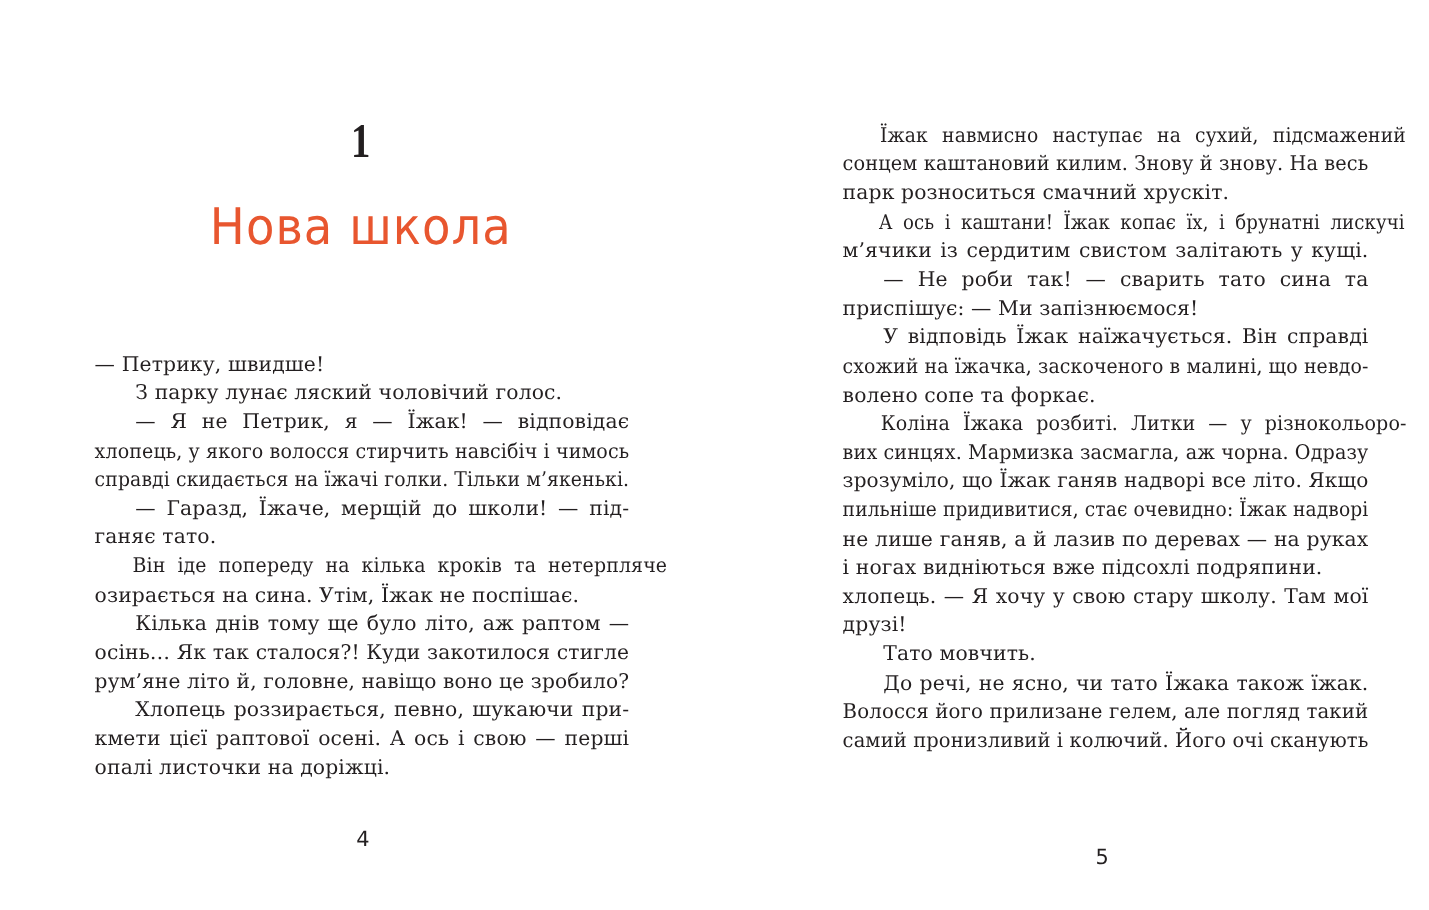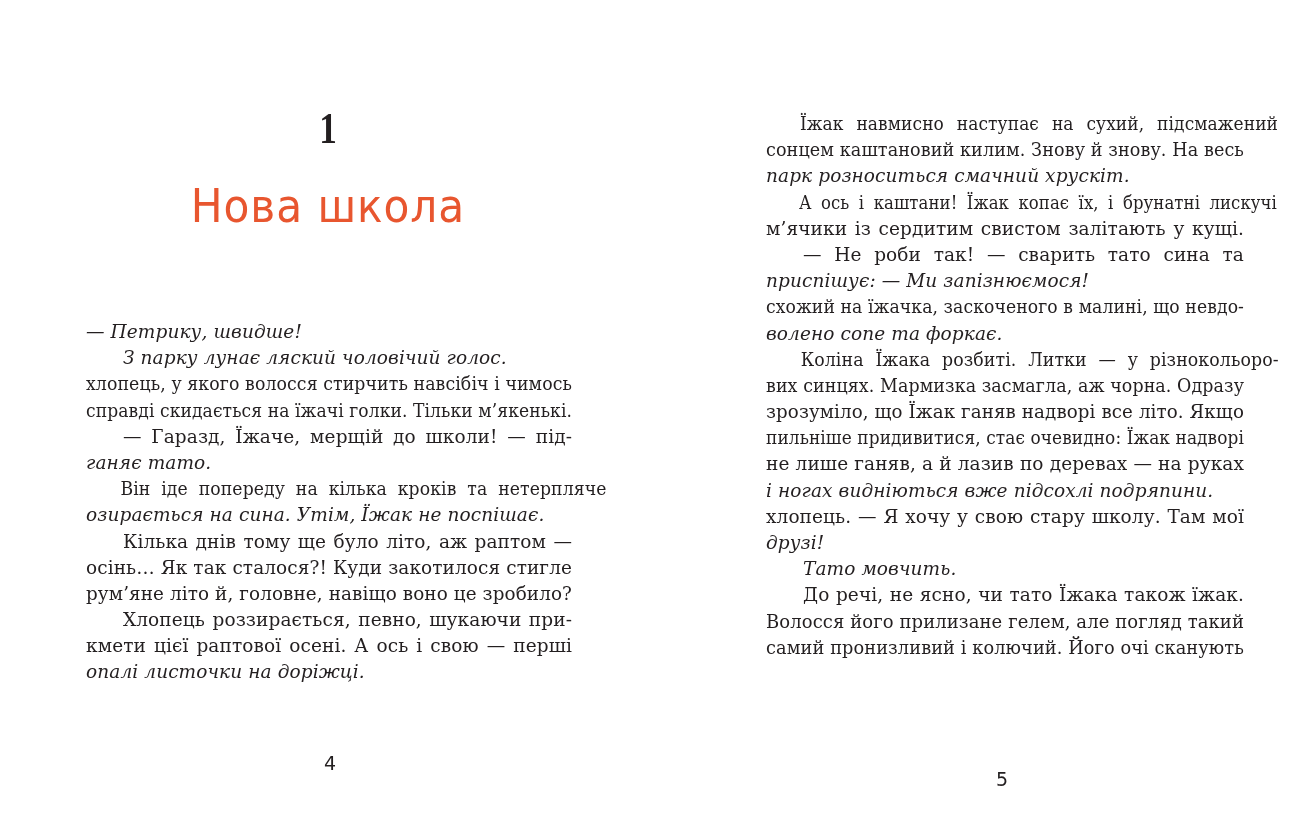--- a/index.html
+++ b/index.html
@@ -25,39 +25,40 @@
 
     .text-block { position: absolute; font-size: 18.5px; }
     .page-left .text-block { left: 86px; width: 486px; top: 319px; }
     .page-right .text-block { left: 84px; width: 478px; top: 95px; }
 
     .line {
       height: 26.2px; line-height: 26.2px; white-space: nowrap;
       text-align: justify; text-align-last: justify;
       letter-spacing: 0.1px;
     }
-    .line.last { text-align-last: left; font-style: italic; }
+    .line.last { text-align-last: left; }
     .line.indent { padding-left: 37px; }
 
     .page-number {
       position: absolute; top: 750px; font-family: "DejaVu Sans", sans-serif;
       font-size: 19px; line-height: 26px; text-align: center; width: 60px;
     }
     .page-left .page-number { left: 300px; }
     .page-right .page-number { left: 290px; }
   </style>
 </head>
 <body>
 
 <div class="page page-left">
   <div class="chapter-number">1</div>
   <div class="chapter-title">Нова школа</div>
   <div class="text-block" id="left-text">
       <div class="line last">— Петрику, швидше!</div>
       <div class="line indent last">З парку лунає ляский чоловічий голос.</div>
+      <div class="line indent">— Я не Петрик, я — Їжак! — відповідає</div>
       <div class="line" style="transform-origin: left center; transform: scaleX(0.936303); width: 519.062px;">хлопець, у якого волосся стирчить навсібіч і чимось</div>
       <div class="line" style="transform-origin: left center; transform: scaleX(0.925411); width: 525.172px;">справді скидається на їжачі голки. Тільки м’якенькі.</div>
       <div class="line indent">— Гаразд, Їжаче, мерщій до школи! — під-</div>
       <div class="line last">ганяє тато.</div>
       <div class="line indent" style="transform-origin: left center; transform: scaleX(0.931565); width: 521.702px;">Він іде попереду на кілька кроків та нетерпляче</div>
       <div class="line last">озирається на сина. Утім, Їжак не поспішає.</div>
       <div class="line indent">Кілька днів тому ще було літо, аж раптом —</div>
       <div class="line" style="transform-origin: left center; transform: scaleX(0.997979); width: 486.984px;">осінь… Як так сталося?! Куди закотилося стигле</div>
       <div class="line" style="transform-origin: left center; transform: scaleX(0.992438); width: 489.703px;">рум’яне літо й, головне, навіщо воно це зробило?</div>
       <div class="line indent">Хлопець роззирається, певно, шукаючи при-</div>
@@ -69,20 +70,21 @@
 
 <div class="page page-right">
   <div class="text-block" id="right-text">
       <div class="line indent" style="transform-origin: left center; transform: scaleX(0.919558); width: 519.815px;">Їжак навмисно наступає на сухий, підсмажений</div>
       <div class="line" style="transform-origin: left center; transform: scaleX(0.950092); width: 503.109px;">сонцем каштановий килим. Знову й знову. На весь</div>
       <div class="line last">парк розноситься смачний хрускіт.</div>
       <div class="line indent" style="transform-origin: left center; transform: scaleX(0.891247); width: 536.327px;">А ось і каштани! Їжак копає їх, і брунатні лискучі</div>
       <div class="line">м’ячики із сердитим свистом залітають у кущі.</div>
       <div class="line indent">— Не роби так! — сварить тато сина та</div>
       <div class="line last">приспішує: — Ми запізнюємося!</div>
+      <div class="line indent">У відповідь Їжак наїжачується. Він справді</div>
       <div class="line" style="transform-origin: left center; transform: scaleX(0.929565); width: 514.219px;">схожий на їжачка, заскоченого в малині, що невдо-</div>
       <div class="line last">волено сопе та форкає.</div>
       <div class="line indent" style="transform-origin: left center; transform: scaleX(0.937737); width: 509.738px;">Коліна Їжака розбиті. Литки — у різнокольоро-</div>
       <div class="line" style="transform-origin: left center; transform: scaleX(0.941959); width: 507.453px;">вих синцях. Мармизка засмагла, аж чорна. Одразу</div>
       <div class="line" style="transform-origin: left center; transform: scaleX(0.985694); width: 484.938px;">зрозуміло, що Їжак ганяв надворі все літо. Якщо</div>
       <div class="line" style="transform-origin: left center; transform: scaleX(0.91612); width: 521.766px;">пильніше придивитися, стає очевидно: Їжак надворі</div>
       <div class="line">не лише ганяв, а й лазив по деревах — на руках</div>
       <div class="line last">і ногах видніються вже підсохлі подряпини.</div>
       <div class="line">хлопець. — Я хочу у свою стару школу. Там мої</div>
       <div class="line last">друзі!</div>

